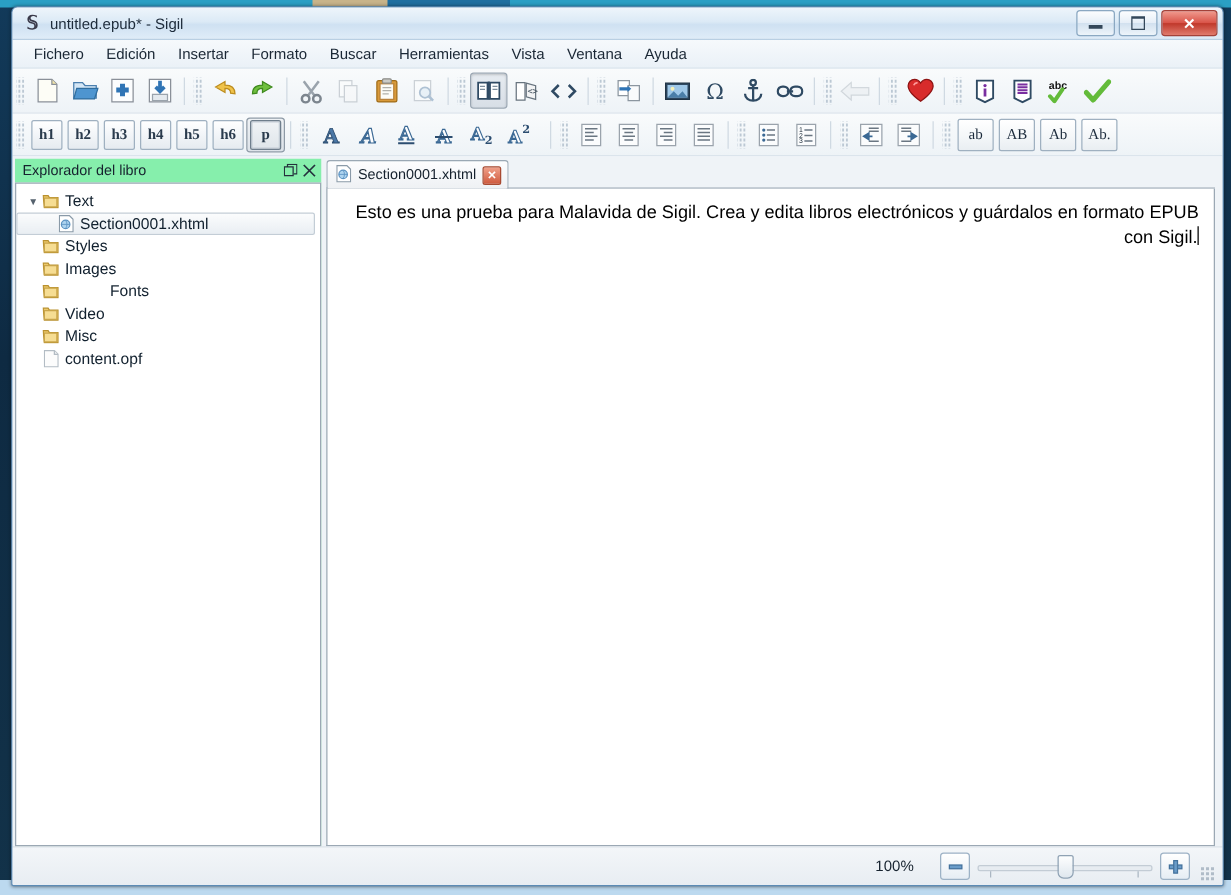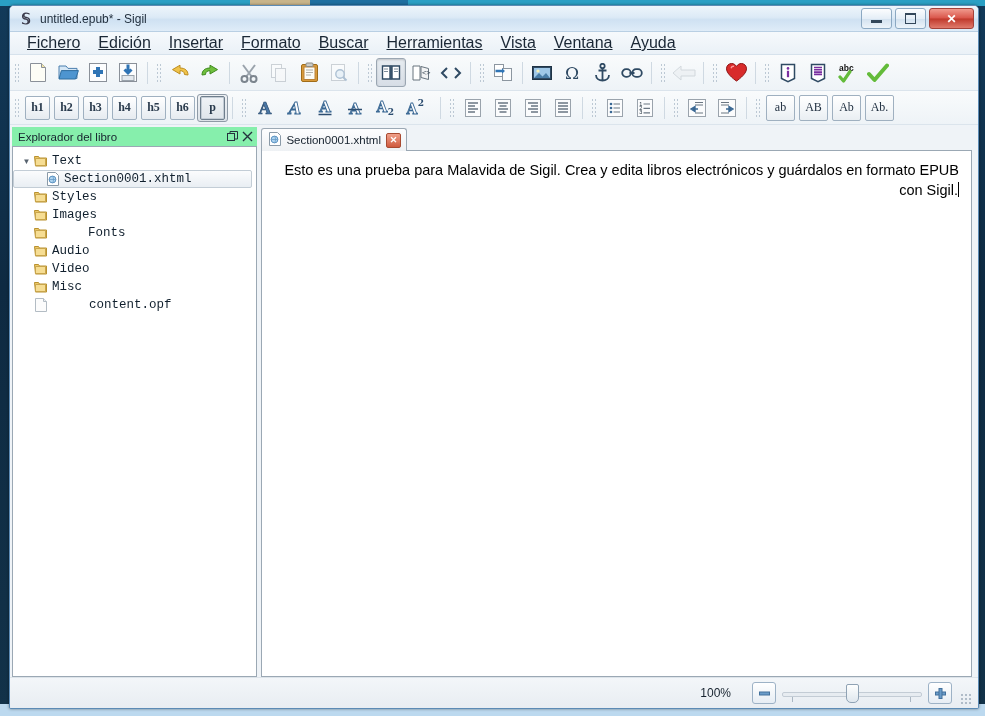--- a/index.html
+++ b/index.html
@@ -79,23 +79,22 @@
 
   
   .menubar {
     height:22px; display:flex; align-items:center;
     background: linear-gradient(180deg,#f6f9fc,#eaf1f7);
     border-bottom:1px solid #d6e2ec;
     padding-left:8px;
     flex:0 0 auto;
   }
   .menu-item {
-    font-size:16px; color:#1a2735; padding:2px 9px; cursor:default;
+    font-size:12px; color:#1a2735; padding:2px 9px; cursor:default;
     white-space:nowrap;
-    text-decoration:underline;
   }
 
   
   .toolbar {
     display:flex; align-items:center;
     background: linear-gradient(180deg,#f9fbfc 0%, #eef3f7 100%);
     border-bottom:1px solid #dbe4ec;
     flex:0 0 auto;
   }
   .toolbar.row1 { height:35px; }
@@ -185,21 +184,21 @@
   }
   .tnode.sel {
     background: linear-gradient(180deg,#fbfcfd,#e9eef3);
     border:1px solid #c3cdd6; border-radius:2px;
     margin-right:4px; height:16px;
   }
   .twist {
     width:11px; text-align:center; font-size:8px; color:#56626e;
   }
   .ticon { width:17px; display:flex; align-items:center; justify-content:center; }
-  .tlabel { margin-left:3px;font-family:Liberation Mono, monospace; }
+  .tlabel { margin-left:3px; }
 
   
   .editor-col { display:flex; flex-direction:column; flex:1 1 auto; min-width:0; }
   .tabstrip {
     height:23px; display:flex; align-items:flex-end;
     border-bottom:1px solid #9ba8b4;
     flex:0 0 auto;
   }
   .tab {
     height:22px; display:flex; align-items:center;
@@ -706,29 +705,20 @@
           <div class="tnode" style="padding-left:19px;gap:36px;">
             <span class="ticon">
               <svg width="13" height="12" viewBox="0 0 13 12">
                   <path d="M0.5 1.5h4l1 1.5h7v8h-11z" fill="#edc96a" stroke="#b9912f"></path>
                   <path d="M1.5 3.5h10v7h-10z" fill="#f6dd93" stroke="#c9a54a"></path>
                 </svg>
             </span>
             <span class="tlabel">Fonts</span>
           </div>
 
-          <div class="tnode" style="padding-left:19px;">
-            <span class="ticon">
-              <svg width="13" height="12" viewBox="0 0 13 12">
-                  <path d="M0.5 1.5h4l1 1.5h7v8h-11z" fill="#edc96a" stroke="#b9912f"></path>
-                  <path d="M1.5 3.5h10v7h-10z" fill="#f6dd93" stroke="#c9a54a"></path>
-                </svg>
-            </span>
-            <span class="tlabel">Audio</span>
-          </div>
 
           <div class="tnode" style="padding-left:19px;">
             <span class="ticon">
               <svg width="13" height="12" viewBox="0 0 13 12">
                   <path d="M0.5 1.5h4l1 1.5h7v8h-11z" fill="#edc96a" stroke="#b9912f"></path>
                   <path d="M1.5 3.5h10v7h-10z" fill="#f6dd93" stroke="#c9a54a"></path>
                 </svg>
             </span>
             <span class="tlabel">Video</span>
           </div>
@@ -737,21 +727,21 @@
             <span class="ticon">
               <svg width="13" height="12" viewBox="0 0 13 12">
                   <path d="M0.5 1.5h4l1 1.5h7v8h-11z" fill="#edc96a" stroke="#b9912f"></path>
                   <path d="M1.5 3.5h10v7h-10z" fill="#f6dd93" stroke="#c9a54a"></path>
                 </svg>
             </span>
             <span class="tlabel">Misc</span>
           </div>
 
 
-          <div class="tnode" style="padding-left:19px;gap:37px;">
+          <div class="tnode" style="padding-left:19px;">
             <span class="ticon">
               <svg width="12" height="14" viewBox="0 0 12 14">
                   <path d="M0.5 0.5h8l3 3v10h-11z" fill="#fcfcfc" stroke="#b3bcc4"></path>
                   <path d="M8.5 0.5v3h3" fill="#eef0f2" stroke="#b3bcc4"></path>
                 </svg>
             </span>
             <span class="tlabel">content.opf</span>
           </div>
 
         </div>

